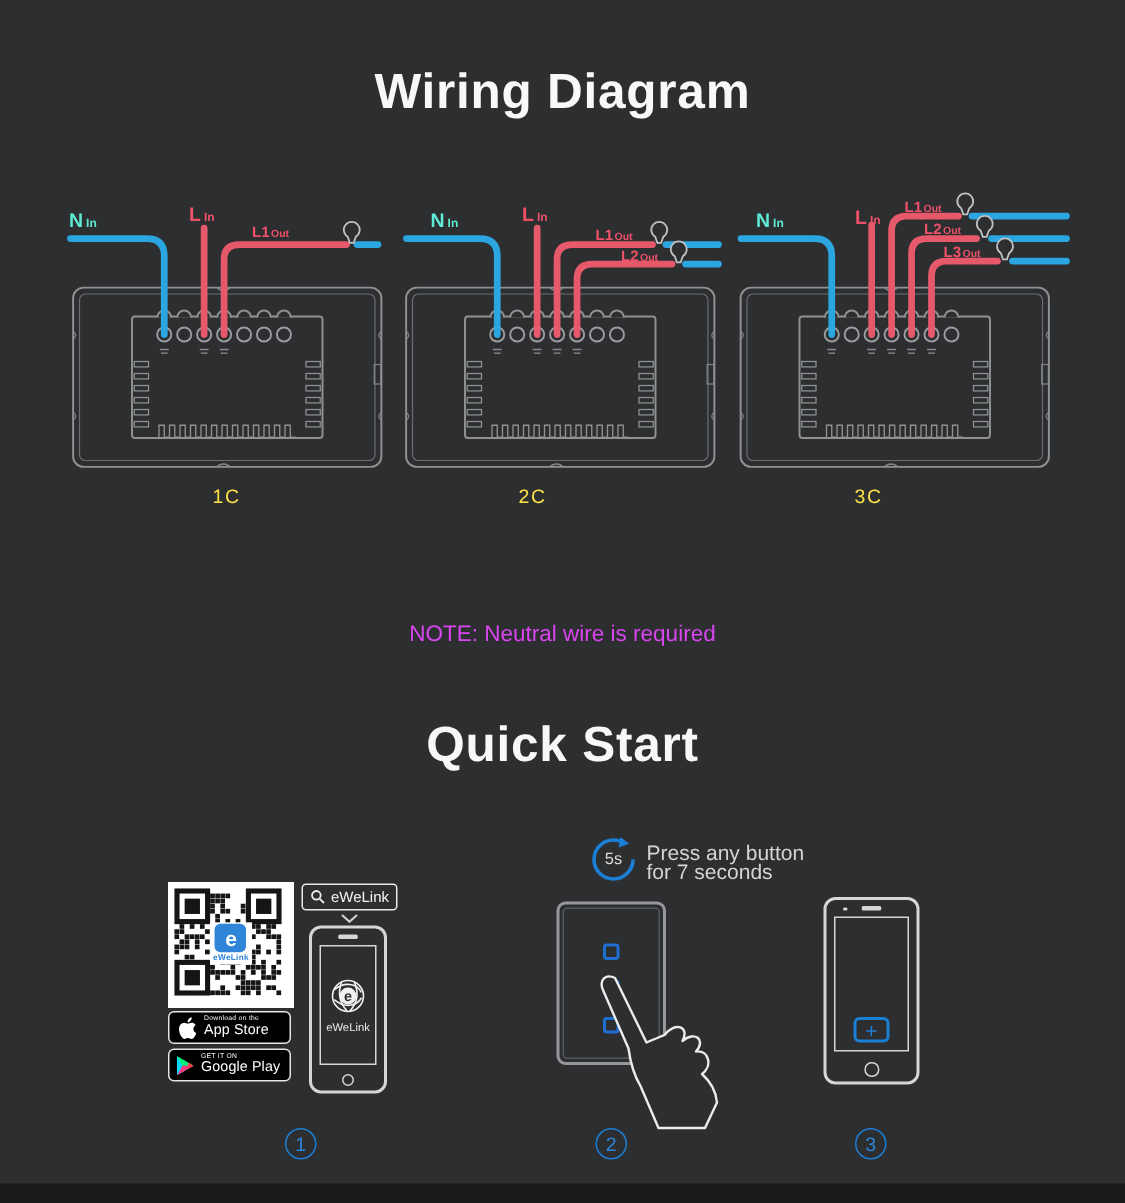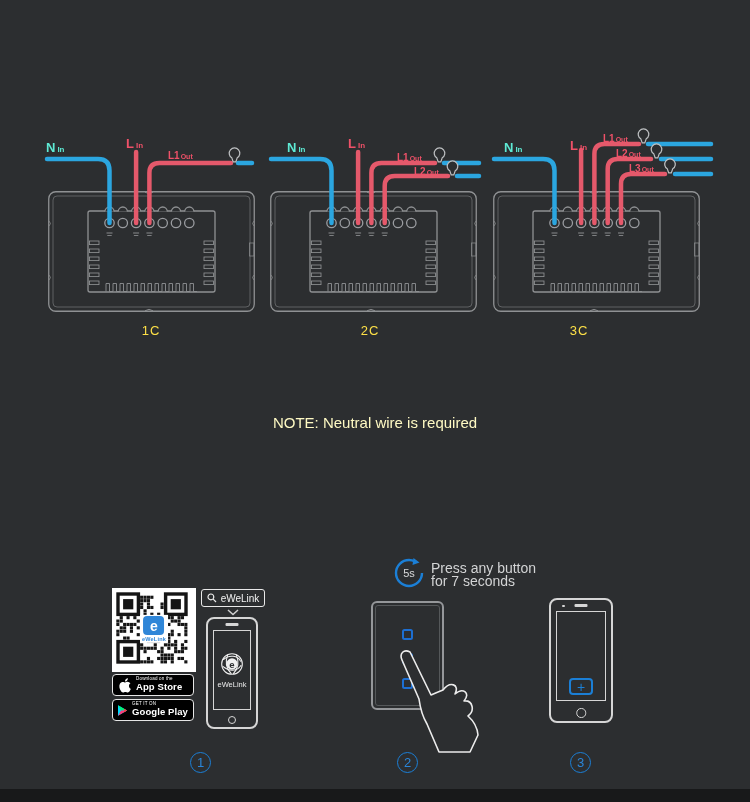--- a/index.html
+++ b/index.html
@@ -1,21 +1,21 @@
 <!DOCTYPE html>
 <html><head>
 <meta charset="utf-8">
 <style>
   html,body{margin:0;padding:0;background:#2c2e30;}
   .page{position:relative;width:750px;height:802px;background:#2c2e30;overflow:hidden;
         font-family:"Liberation Sans",sans-serif;}
   .h1{position:absolute;left:0;right:0;text-align:center;color:#f8f8f8;
       font-weight:700;font-size:33px;letter-spacing:.5px;}
   .note{position:absolute;top:414px;left:0;right:0;text-align:center;
-        color:#fef9c3;font-size:15px;}
+        color:#d946ef;font-size:15px;}
   .wiring-svg{position:absolute;left:0;top:110px;}
   .wl{position:absolute;font-weight:700;white-space:nowrap;}
   .wl .m{font-size:13px;}
   .wl .s{font-size:8px;margin-left:2px;}
   .wl.sm .m{font-size:10px;}
   .wl.sm .s{font-size:7px;margin-left:1px;}
   .blue{color:#5eead4;} .red{color:#ef5168;}
   .cap{position:absolute;width:40px;text-align:center;color:#fde047;
        font-size:13px;letter-spacing:1px;top:323px;}
   
@@ -39,21 +39,21 @@
   .phone1{left:206px;top:617px;width:52px;height:112px;}
   .phone1 .screen{left:5px;right:5px;top:11px;bottom:17px;display:flex;flex-direction:column;
                   align-items:center;justify-content:center;gap:4px;}
   .phone1 .home{bottom:3px;width:8px;height:8px;}
   .applbl{color:#e9e9e9;font-size:7.5px;}
   .badge{position:absolute;left:112px;width:82px;height:22px;box-sizing:border-box;background:#000;
          border:1px solid #e6e6e6;border-radius:4px;display:flex;align-items:center;
          padding:2px 5px;gap:5px;}
   .badge .txt{display:flex;flex-direction:column;line-height:1.1;color:#fff;}
   .badge .b1{font-size:4.5px;letter-spacing:.2px;}
-  .badge .b2{font-size:9.5px;font-weight:700;letter-spacing:.1px;white-space:nowrap;}
+  .badge .b2{font-size:9.5px;font-weight:400;letter-spacing:.1px;white-space:nowrap;}
   .timer{position:absolute;left:392px;top:556px;width:34px;height:34px;}
   .timer .lbl{position:absolute;left:0;top:0;width:34px;height:34px;display:flex;align-items:center;
               justify-content:center;color:#d9dadb;font-size:11px;}
   .instr{position:absolute;left:431px;top:562px;color:#d3d4d5;font-size:14px;line-height:13px;}
   .panel{position:absolute;left:371px;top:601px;width:73px;height:109px;box-sizing:border-box;
          border:2.5px solid #95979a;border-radius:6px;}
   .panel::after{content:"";position:absolute;inset:2px;border:1px solid #55585a;border-radius:3px;}
   .tbtn{position:absolute;left:29px;width:11px;height:11px;box-sizing:border-box;
         border:2px solid #1d6fd2;border-radius:2.5px;z-index:1;}
   .hand{position:absolute;left:398px;top:650px;z-index:2;}
@@ -67,20 +67,21 @@
   .stepnum{position:absolute;top:752px;width:21px;height:21px;box-sizing:border-box;
            border:1.6px solid #1b7fd6;border-radius:50%;color:#2a85d8;font-size:13px;
            display:flex;align-items:center;justify-content:center;}
   .bottombar{position:absolute;left:0;right:0;bottom:0;height:13px;background:#18191a;}
 </style>
 </head>
 <body>
 
 <div class="page">
 
+  <div class="h1" style="top:42px">Wiring Diagram</div>
 
   <svg class="wiring-svg" width="750" height="245" viewBox="0 110 750 245">
     <defs>
       <g id="swbody" stroke="#8f9193" fill="none" stroke-width="1.3">
         <rect x="0.75" y="0.75" width="205.5" height="119.5" rx="7"></rect>
         <rect x="5" y="5" width="197" height="111" rx="4" stroke-width="0.8" opacity="0.65"></rect>
         <path d="M97,1.2 q4,3 8,0" stroke-width="1" opacity="0.9"></path>
         <path d="M97,119.8 q4,-3 8,0" stroke-width="1" opacity="0.9"></path>
         <path d="M1,30 q3,2.5 0,5 M1,84 q3,2.5 0,5" stroke-width="0.9" opacity="0.8"></path>
         <path d="M206,30 q-3,2.5 0,5 M206,84 q-3,2.5 0,5" stroke-width="0.9" opacity="0.8"></path>
@@ -201,25 +202,26 @@
   <span class="wl red sm" style="left:397px;top:147px"><span class="m">L1</span><span class="s">Out</span></span>
   <span class="wl red sm" style="left:414px;top:161px"><span class="m">L2</span><span class="s">Out</span></span>
 
   <span class="wl blue" style="left:504px;top:138px"><span class="m">N</span><span class="s">In</span></span>
   <span class="wl red" style="left:570px;top:136px"><span class="m">L</span><span class="s">In</span></span>
   <span class="wl red sm" style="left:603px;top:128px"><span class="m">L1</span><span class="s">Out</span></span>
   <span class="wl red sm" style="left:616px;top:143px"><span class="m">L2</span><span class="s">Out</span></span>
   <span class="wl red sm" style="left:629px;top:158px"><span class="m">L3</span><span class="s">Out</span></span>
 
   <div class="cap" style="left:131px">1C</div>
-  <div class="cap" style="left:350px">2C</div>
+  <div class="cap" style="left:335px">2C</div>
   <div class="cap" style="left:559px">3C</div>
 
   <div class="note">NOTE: Neutral wire is required</div>
 
+  <div class="h1" style="top:477px">Quick Start</div>
 
   <div class="qr">
     <svg id="qrsvg" width="84" height="84">
         <g class="modules">
           <rect x="4.3" y="4.3" width="23.8" height="23.8" fill="#151515"></rect>
           <rect x="7.699999999999999" y="7.699999999999999" width="17" height="17" fill="#fff"></rect>
           <rect x="11.1" y="11.1" width="10.2" height="10.2" fill="#151515"></rect>
           <rect x="51.9" y="4.3" width="23.8" height="23.8" fill="#151515"></rect>
           <rect x="55.3" y="7.699999999999999" width="17" height="17" fill="#fff"></rect>
           <rect x="58.699999999999996" y="11.1" width="10.2" height="10.2" fill="#151515"></rect>

